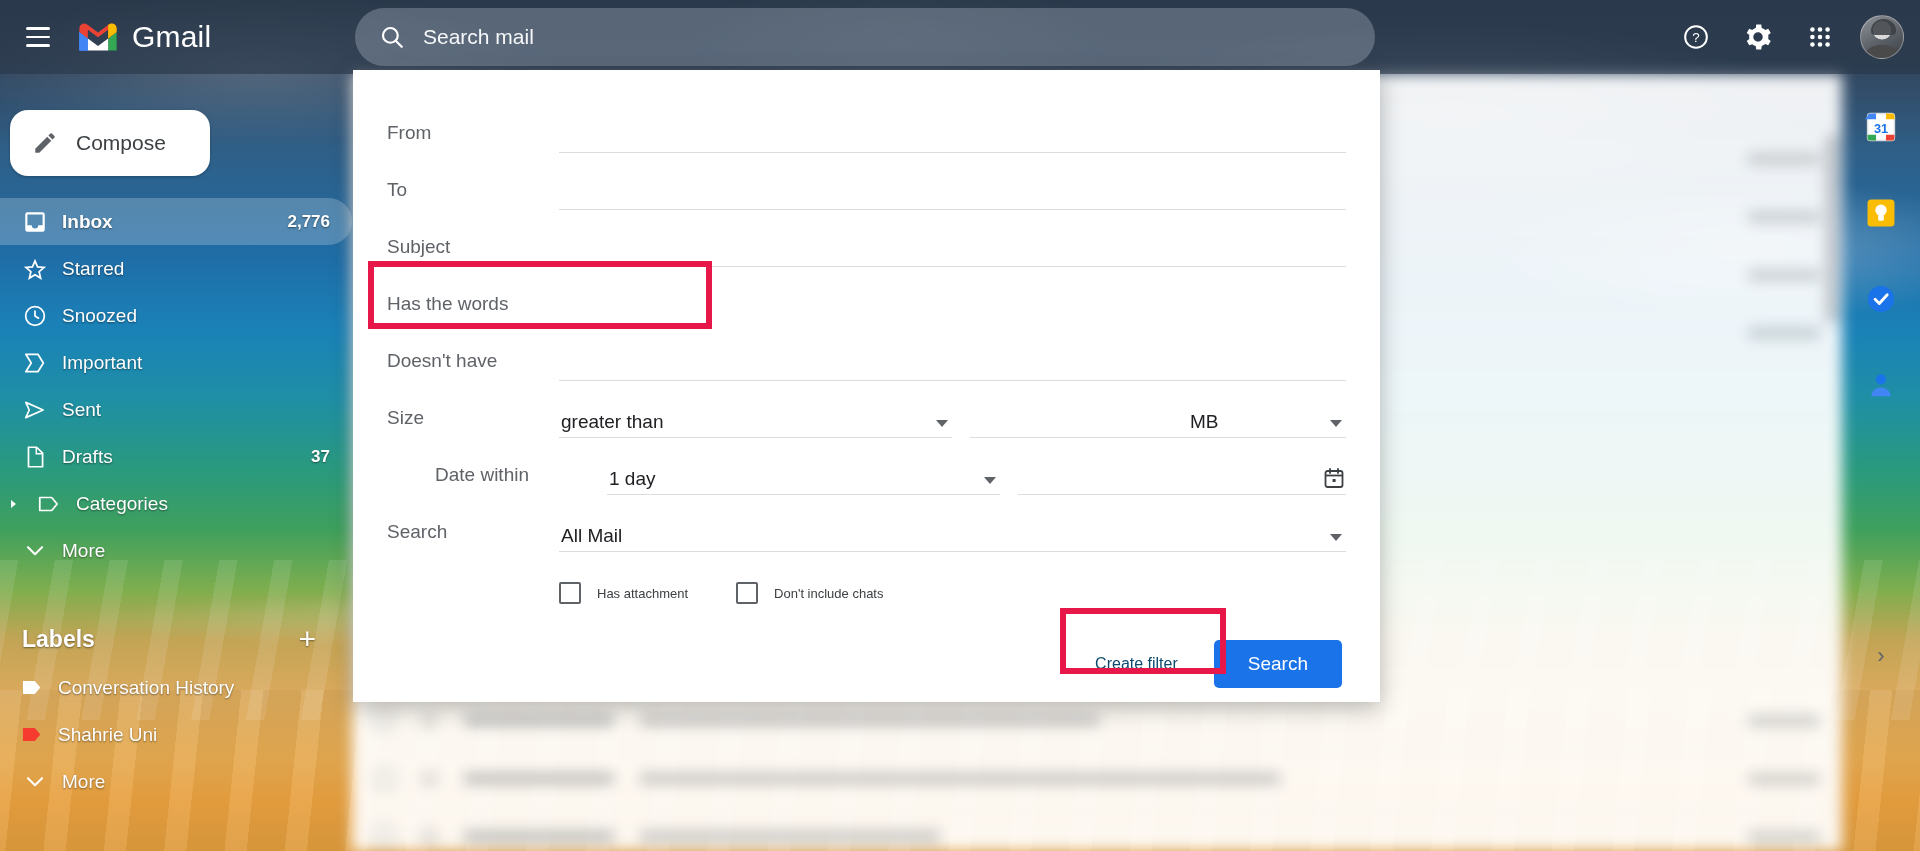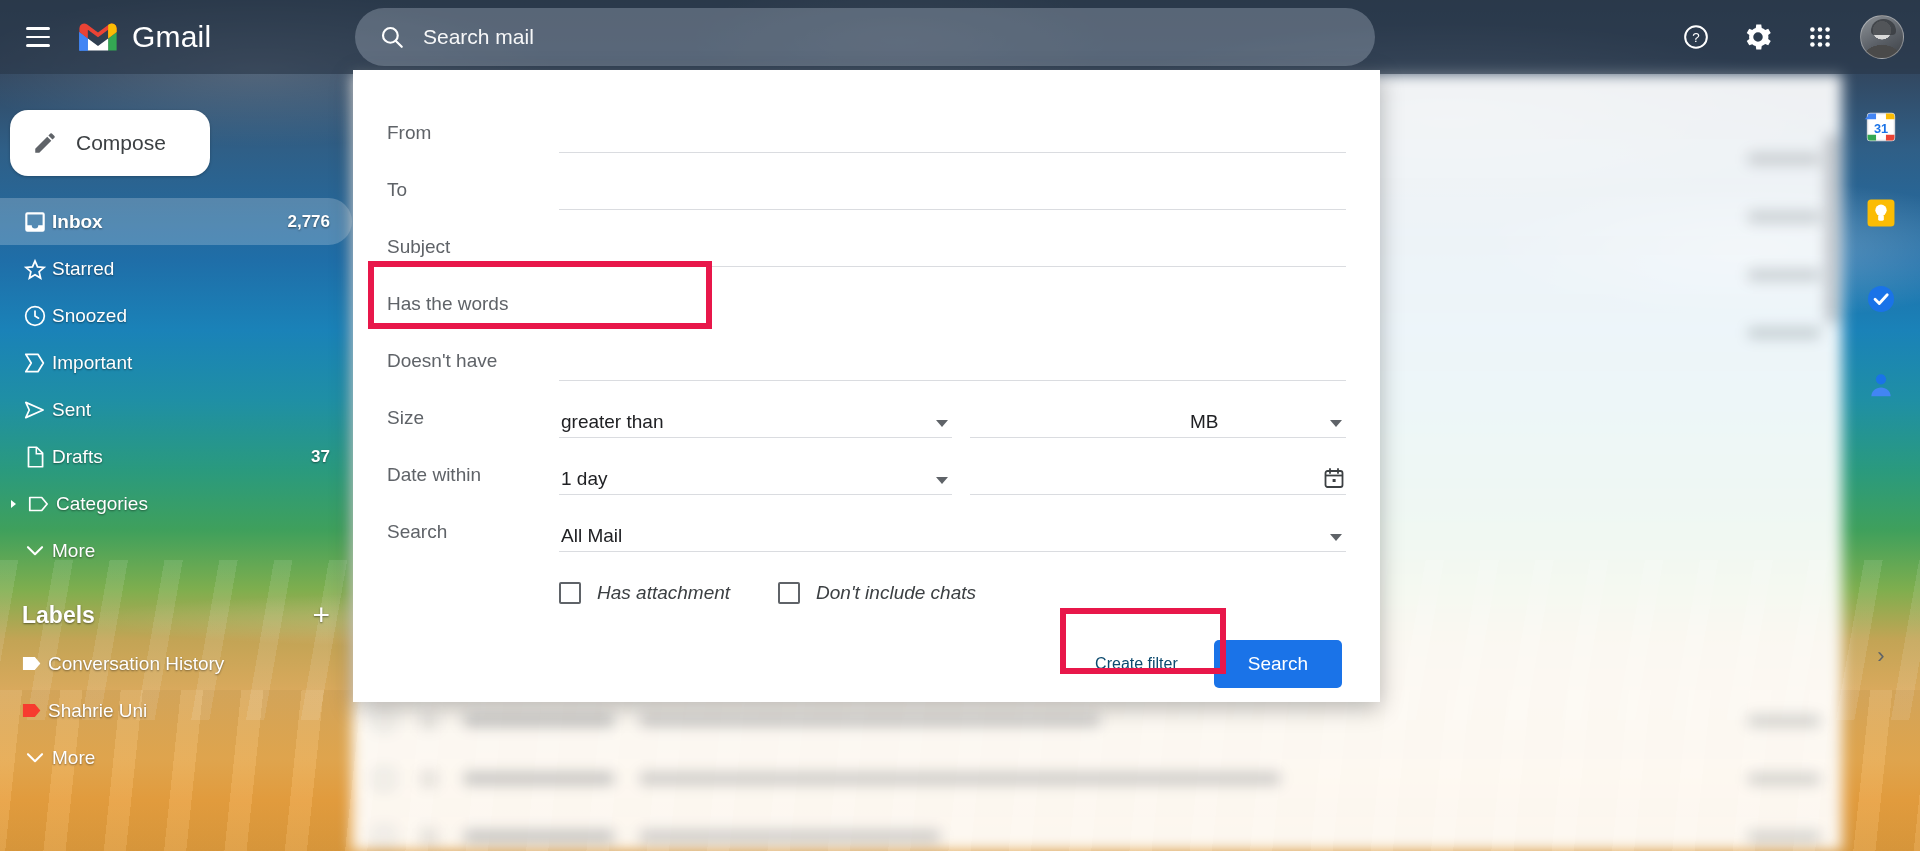--- a/index.html
+++ b/index.html
@@ -129,34 +129,34 @@
     display: flex; align-items: center; gap: 18px;
     padding-left: 22px; cursor: pointer;
     box-shadow: 0 1px 3px rgba(0,0,0,.25);
   }
   .compose-label { color: #3c4043; font-size: 21px; }
 
   .nav-list { margin-top: 22px; }
   .nav-item {
     height: 47px; display: flex; align-items: center;
     padding-left: 22px; padding-right: 22px;
-    border-radius: 0 24px 24px 0; cursor: pointer; gap: 4px;
+    border-radius: 0 24px 24px 0; cursor: pointer; gap: 14px;
     font-size: 19px; color: #ffffff;
     text-shadow: 0 1px 2px rgba(0,0,0,.45);
   }
   .nav-item.active { background: rgba(255,255,255,.22); font-weight: 700; }
   .nav-item .nav-label { flex: 1; }
   .nav-item .nav-count { font-size: 17px; font-weight: 700; }
   .nav-icon { width: 26px; height: 26px; flex: none; display:flex; align-items:center; justify-content:center; }
   .nav-item.has-caret { padding-left: 4px; }
   .caret-slot { width: 18px; flex: none; display:flex; align-items:center; justify-content:center; }
 
   .labels-header {
-    margin-top: 16px; height: 50px; display: flex; align-items: center;
-    padding-left: 22px; padding-right: 22px;
+    margin-top: 40px; height: 50px; display: flex; align-items: center;
+    padding-left: 22px; padding-right: 36px;
   }
   .labels-title { flex: 1; font-size: 23px; font-weight: 700; text-shadow: 0 1px 2px rgba(0,0,0,.45); }
   .label-add { font-size: 30px; line-height: 1; cursor: pointer; text-shadow: 0 1px 2px rgba(0,0,0,.45); }
 
   .tag-white { width: 22px; height: 17px; }
   .tag-red   { width: 22px; height: 17px; }
 
   
   .maillist {
     position: absolute; left: 352px; top: 74px; width: 1490px; height: 777px;
@@ -228,37 +228,37 @@
     width: 0; height: 0; border-left: 6px solid transparent;
     border-right: 6px solid transparent; border-top: 7px solid #5f6368;
     margin-bottom: 10px; margin-right: 4px;
   }
 
   .row-size { display: flex; align-items: flex-end; height: 57px; }
   .size-op { width: 393px; flex: none; }
   .size-num { width: 218px; flex: none; margin-left: 18px; height: 30px; border-bottom: 1px solid #dadce0; cursor: text; }
   .size-unit { flex: 1; }
 
-  .row-date { display: flex; align-items: flex-end; height: 57px; }
+  .row-date { display: flex; align-items: flex-end; height: 57px; margin-left: 48px; }
   .date-within { width: 393px; flex: none; }
   .date-input {
     flex: 1; margin-left: 18px; height: 30px; border-bottom: 1px solid #dadce0;
     display: flex; align-items: flex-end; justify-content: flex-end; cursor: text;
   }
   .cal-icon { width: 24px; height: 24px; margin-bottom: 4px; }
 
   .checkrow {
     display: flex; align-items: center; gap: 16px; margin-top: 30px;
     padding-left: 172px;
   }
   .chk-box {
     width: 22px; height: 22px; border: 2px solid #5f6368; border-radius: 2px;
     cursor: pointer; flex: none;
   }
-  .chk-label { color: #3c4043; font-size: 19px; margin-right: 32px; font-style: italic; }
+  .chk-label { color: #3c4043; font-size: 13px; margin-right: 32px; }
 
   .btnrow {
     display: flex; justify-content: flex-end; align-items: center;
     gap: 14px; margin-top: 36px; padding-right: 4px;
   }
   .btn-textual {
     color: #0c4a6e; font-size: 16px; padding: 12px 22px; cursor: pointer;
     border-radius: 4px; background: transparent; border: none;
     font-family: "Liberation Sans", sans-serif;
   }

